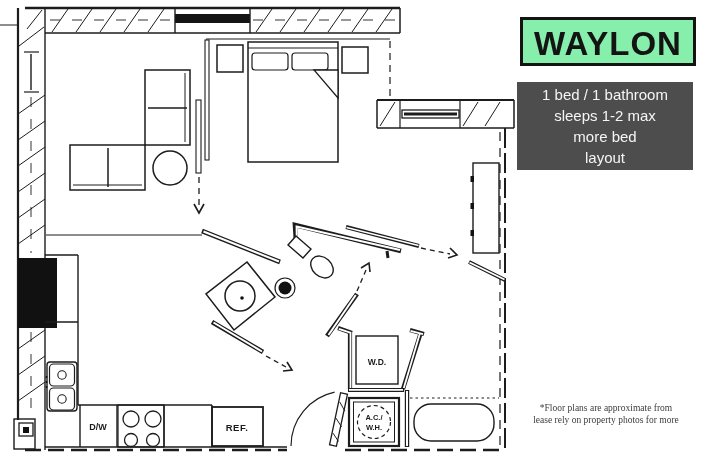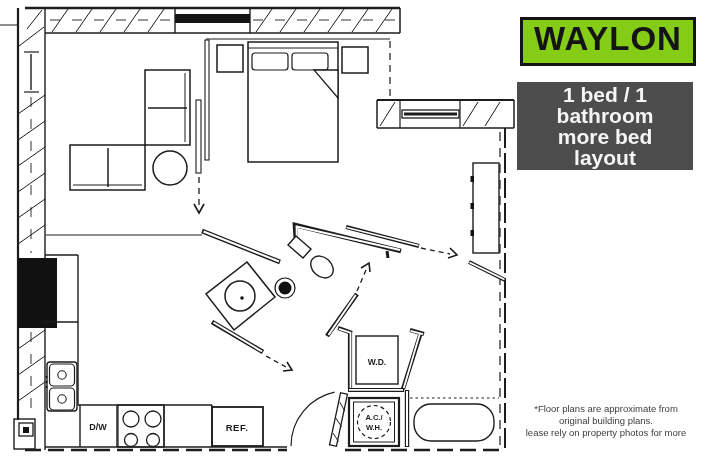--- a/index.html
+++ b/index.html
@@ -1,27 +1,27 @@
 <!DOCTYPE html>
 <html><head>
 <meta charset="utf-8">
 <style>
   html,body{margin:0;padding:0;background:#fff;}
   #stage{position:relative;width:707px;height:461px;background:#ffffff;overflow:hidden;
          font-family:"Liberation Sans",sans-serif;}
   #plan-svg{position:absolute;left:0;top:0;}
   svg text{font-family:"Liberation Sans",sans-serif;fill:#1c1c1c;}
   .title-box{position:absolute;left:520px;top:17px;width:170px;height:43px;
-             background:#84cc16;border:3px solid #141414;display:flex;align-items:flex-start;justify-content:center;}
+             background:#86efac;border:3px solid #141414;display:flex;align-items:flex-end;justify-content:center;}
   .title-box span{font-size:33px;font-weight:700;letter-spacing:1px;color:#141414;}
   .info-box{position:absolute;left:517px;top:82px;width:176px;height:88px;
             display:flex;flex-direction:column;align-items:center;justify-content:center;
             text-align:center;}
-  .info-box div{font-size:21px;line-height:21px;font-weight:700;}
-  .disclaimer{position:absolute;left:508px;top:403px;width:196px;text-align:center;color:#3c3c3c;}
+  .info-box div{font-size:15px;line-height:21px;font-weight:400;}
+  .disclaimer{position:absolute;left:508px;top:403px;width:196px;text-align:center;color:#3c3c3c;font-family:Liberation Serif, serif;}
   .disclaimer div{font-size:9.5px;line-height:11.8px;}
 </style>
 </head>
 <body>
 
 <div id="stage">
 
   <svg id="plan-svg" width="515" height="461" viewBox="0 0 515 461" stroke="#1c1c1c" fill="none" stroke-linecap="butt">
 
     <g>
@@ -231,23 +231,23 @@
       <text x="374" y="430" font-size="7.5" text-anchor="middle">W.H.</text>
     </g>
   </svg>
 
   <div class="title-box">
     <span>WAYLON</span>
   </div>
 
   <div class="info-box" id="info-box" style="background: rgb(77, 77, 77); color: rgb(245, 245, 245);">
     <div>1 bed / 1 bathroom</div>
+    <div>sleeps 1-2 max</div>
     <div>more bed</div>
     <div>layout</div>
   </div>
 
   <div class="disclaimer">
     <div>*Floor plans are approximate from</div>
-    <div>original building plans.</div>
     <div>lease rely on property photos for more</div>
   </div>
 
 </div>
 
 </body></html>

